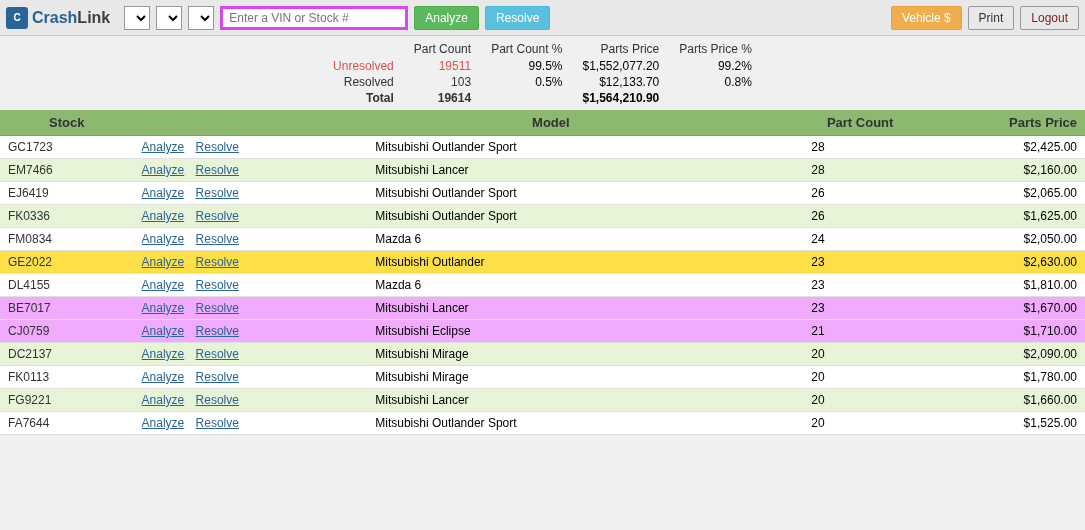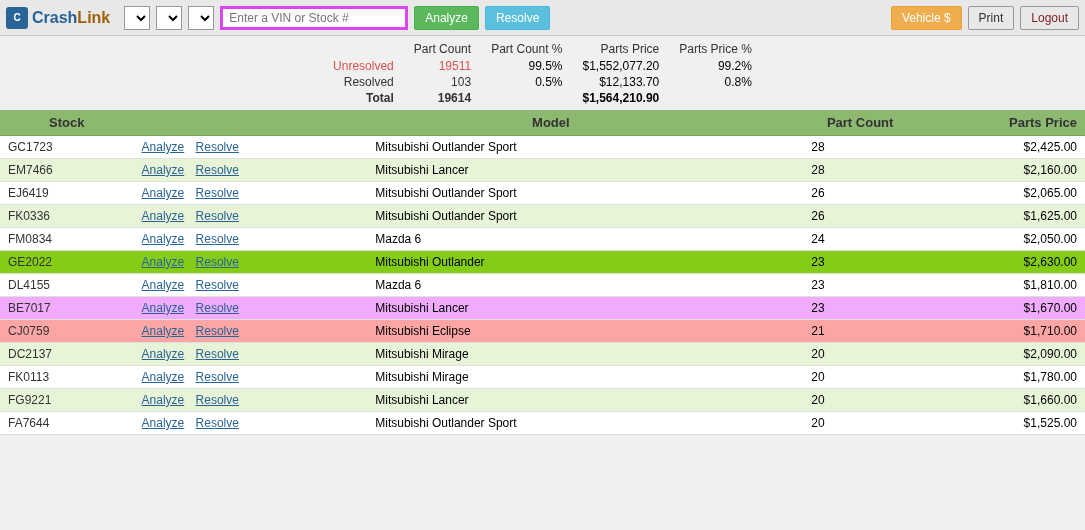--- a/index.html
+++ b/index.html
@@ -123,21 +123,21 @@
       max-height: 380px;
     }
   </style>
 </head>
 <body>
 
 <div class="header">
   <div class="logo-area">
     <div class="logo-icon">C</div>
     <div class="logo-text">
-      <span>Crash</span><span style="color:#a16207;">Link</span>
+      <span>Crash</span><span style="color:#404040;">Link</span>
     </div>
   </div>
 
   <select>
     <option></option>
   </select>
   <select>
     <option></option>
   </select>
   <select>
@@ -249,21 +249,21 @@
           <tr style="background: rgb(255, 255, 255);">
     <td class="stock-cell">FM0834</td>
     <td class="action-cell">
       <a class="link-analyze">Analyze</a>
       <a class="link-resolve">Resolve</a>
     </td>
     <td class="model-cell">Mazda 6</td>
     <td class="count-cell">24</td>
     <td class="price-cell">$2,050.00</td>
   </tr>
-          <tr style="background: #84cc16;">
+          <tr style="background: #fde047;">
     <td class="stock-cell">GE2022</td>
     <td class="action-cell">
       <a class="link-analyze">Analyze</a>
       <a class="link-resolve">Resolve</a>
     </td>
     <td class="model-cell">Mitsubishi Outlander</td>
     <td class="count-cell">23</td>
     <td class="price-cell">$2,630.00</td>
   </tr>
           <tr style="background: rgb(255, 255, 255);">
@@ -279,21 +279,21 @@
           <tr style="background: #f0abfc;">
     <td class="stock-cell">BE7017</td>
     <td class="action-cell">
       <a class="link-analyze">Analyze</a>
       <a class="link-resolve">Resolve</a>
     </td>
     <td class="model-cell">Mitsubishi Lancer</td>
     <td class="count-cell">23</td>
     <td class="price-cell">$1,670.00</td>
   </tr>
-          <tr style="background: #fca5a5;">
+          <tr style="background: #f0abfc;">
     <td class="stock-cell">CJ0759</td>
     <td class="action-cell">
       <a class="link-analyze">Analyze</a>
       <a class="link-resolve">Resolve</a>
     </td>
     <td class="model-cell">Mitsubishi Eclipse</td>
     <td class="count-cell">21</td>
     <td class="price-cell">$1,710.00</td>
   </tr>
           <tr style="background: rgb(232, 244, 216);">

